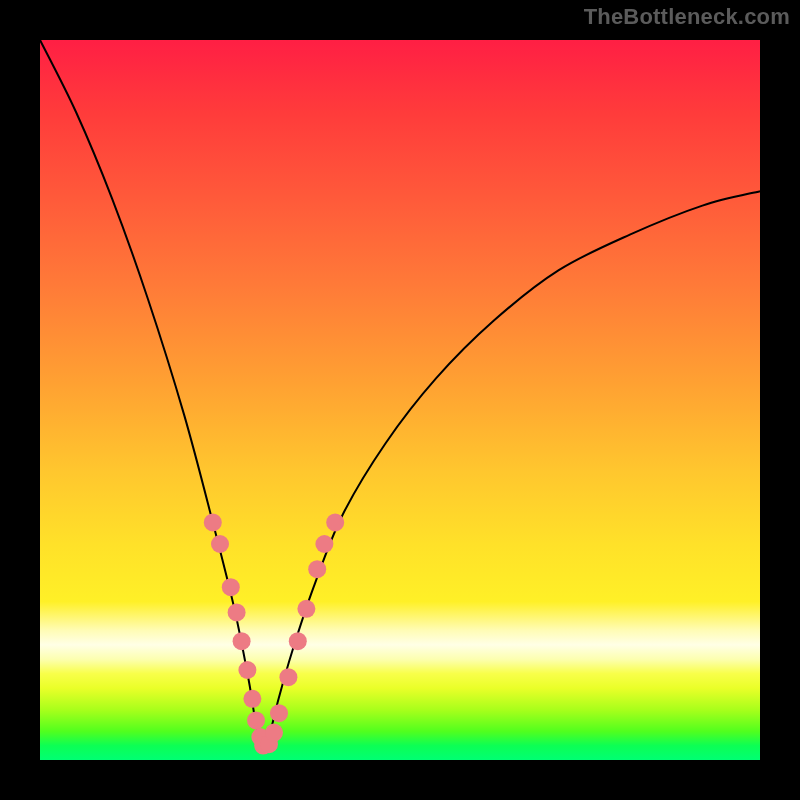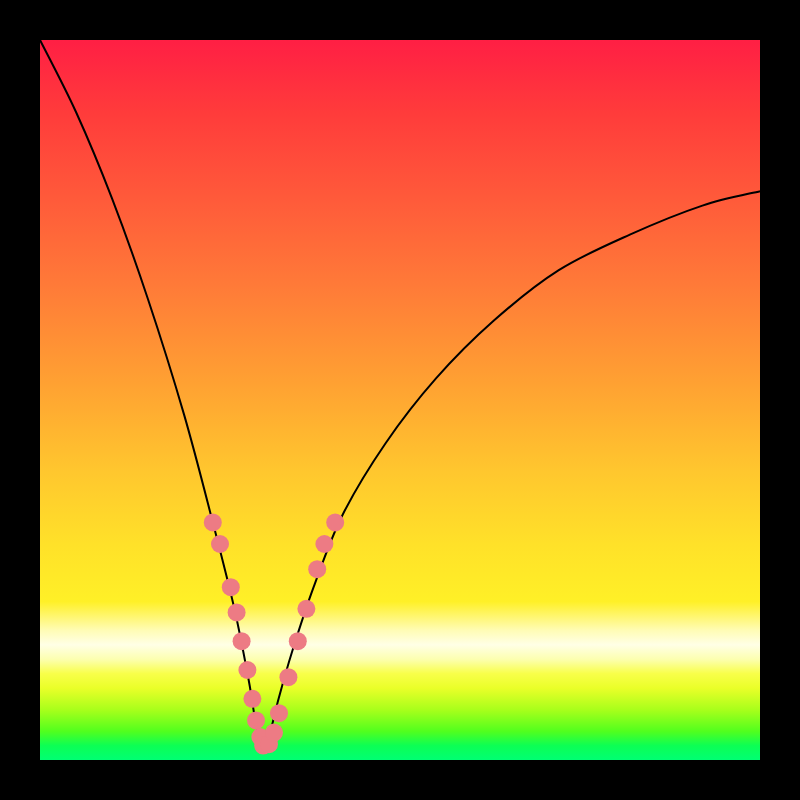--- a/index.html
+++ b/index.html
@@ -99,13 +99,14 @@
         <circle cx="239.0" cy="673.2" r="9"></circle>
         <circle cx="248.4" cy="637.2" r="9"></circle>
         <circle cx="257.8" cy="601.2" r="9"></circle>
         <circle cx="266.4" cy="568.8" r="9"></circle>
         <circle cx="277.2" cy="529.2" r="9"></circle>
         <circle cx="284.4" cy="504.0" r="9"></circle>
         <circle cx="295.2" cy="482.4" r="9"></circle>
       </g>
   </svg>
 
+  <div class="watermark">TheBottleneck.com</div>
 </div>
 
 </body></html>

